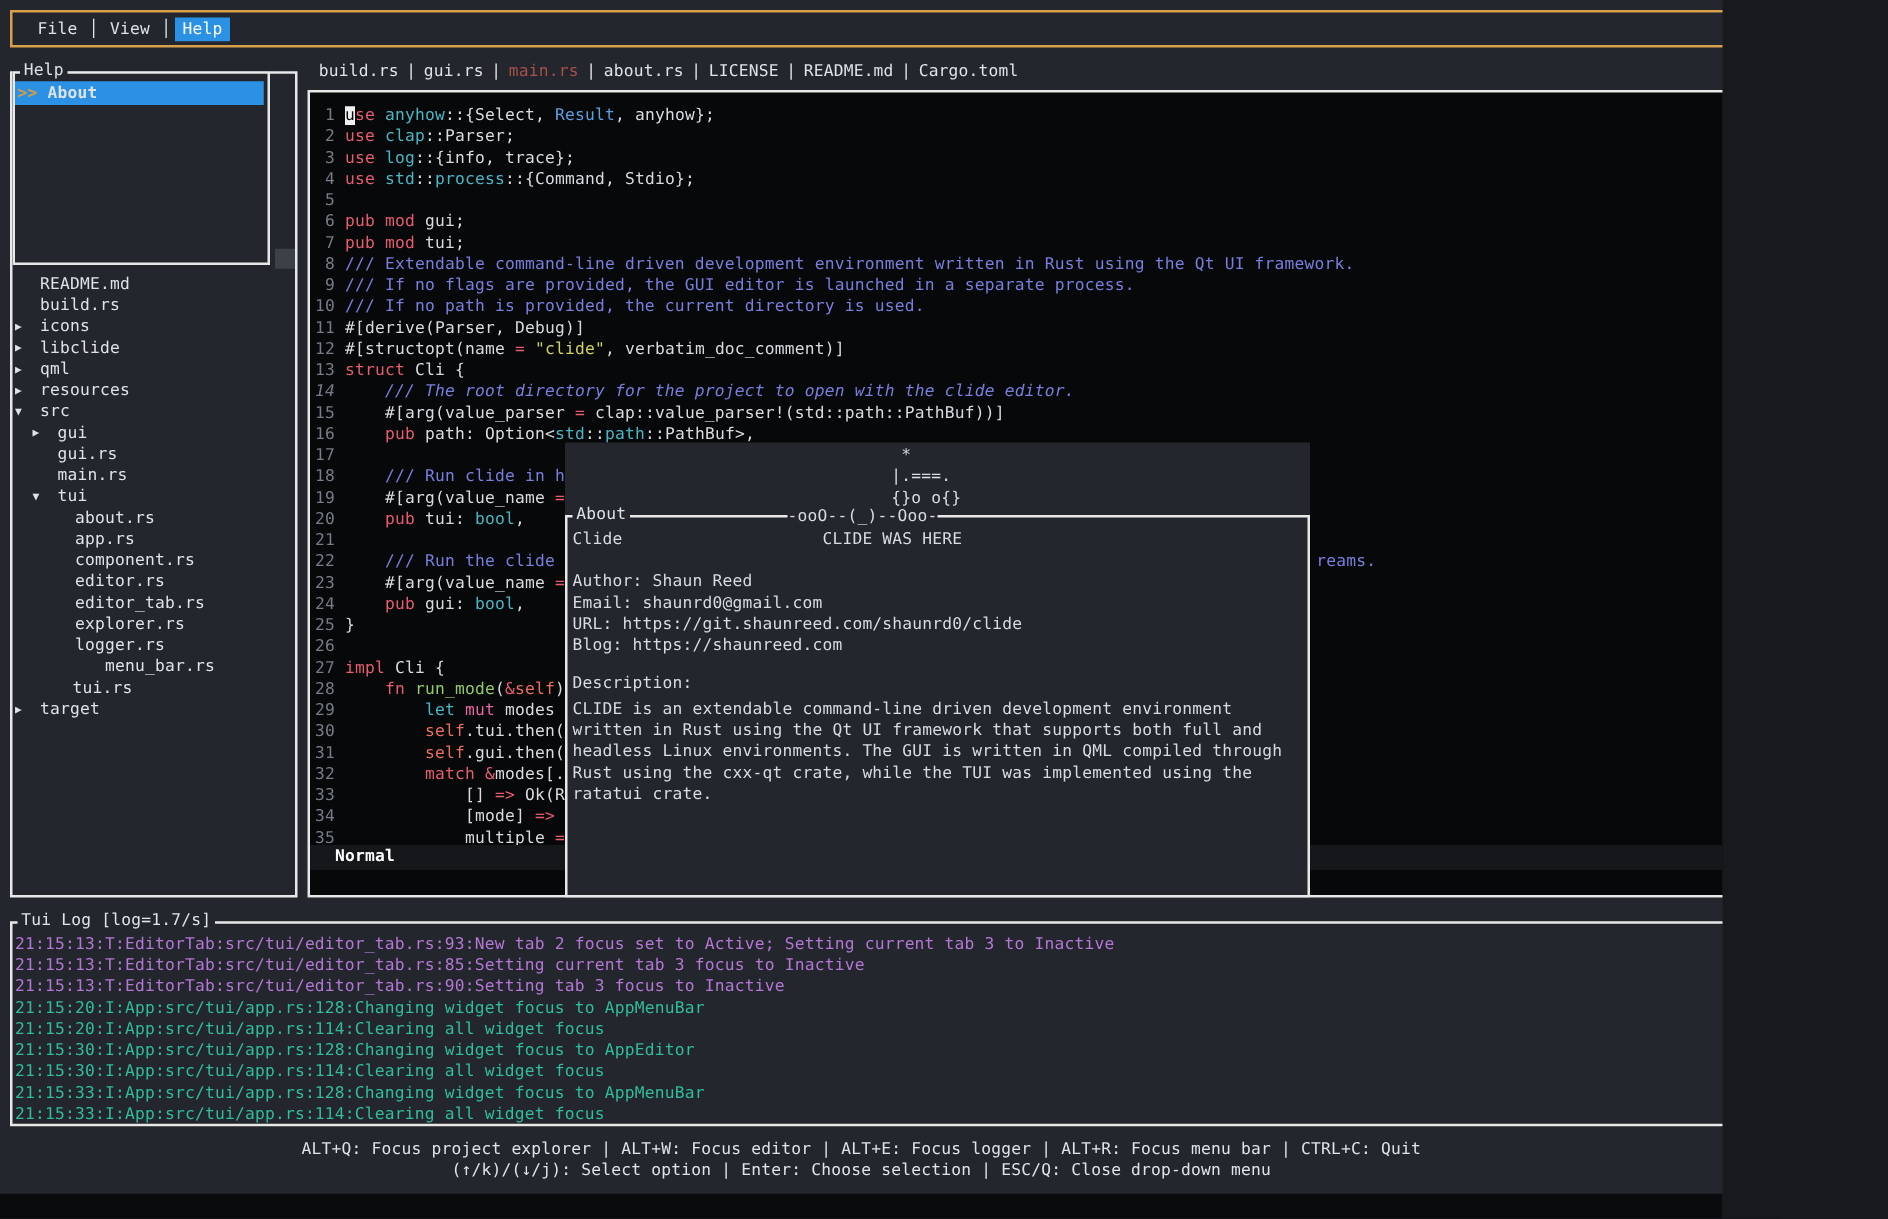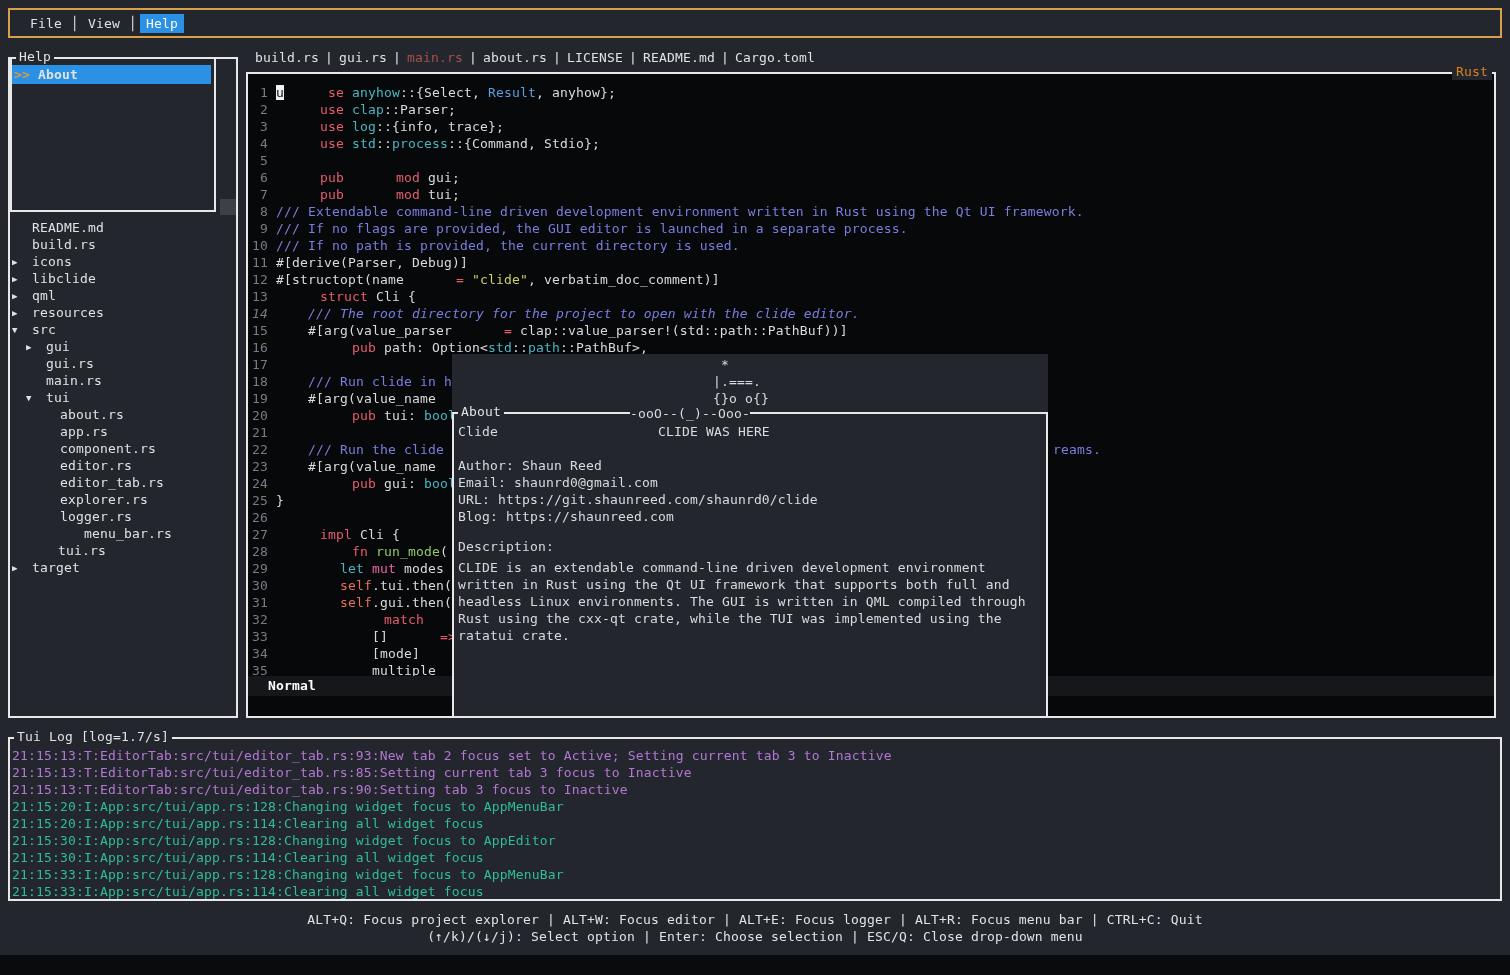--- a/index.html
+++ b/index.html
@@ -1,18 +1,18 @@
 <!DOCTYPE html>
 <html style="--bg: #23262c; --ed: #070809; --border: #e8e8e8; --ob: #d8a04a; --sel: #2a91e4; --oarr: #e09a3e; --rust: #d9801f; --tabact: #a8514b; --trace: #b477d6; --info: #2fbd9d; --text: #dfe2e6; --strip: #15171a; --thumb: #3c4047; --gut: #767d87; --k: #e85c70; --t: #4ab6c4; --bl: #5c9fe0; --c: #7a7ede; --s: #d0d264; --g: #93c96b; --o: #ea6f5c; --m: #ed64a5; --w: #d8dbe0;"><head>
 <meta charset="utf-8">
 <style>
   html,body{margin:0;padding:0;background:#17191d;}
   *{box-sizing:border-box;}
   .app{
-    position:relative;width:1510px;height:975px;overflow:hidden;
+    position:relative;width:1378px;height:975px;overflow:hidden;
     background:var(--bg);
     font-family:"DejaVu Sans Mono","Liberation Mono",monospace;
     font-size:13px;line-height:17px;letter-spacing:.17px;color:var(--text);
   }
   pre{margin:0;font:inherit;letter-spacing:inherit;}
   .abs{position:absolute;}
   
   .menubar{left:8px;top:8px;width:1494px;height:30px;border:2px solid var(--ob);display:flex;align-items:center;padding-left:14px;}
   .menu-item{padding:1px 6px;}
   .menu-item.sel{background:var(--sel);color:#fff;}
@@ -31,21 +31,21 @@
   .tab{color:var(--text);}
   .tab.active{color:var(--tabact);}
   .tab-sep{margin:0 6px;}
   
   .editor{left:246px;top:72px;width:1250px;height:646px;border:2px solid var(--border);background:var(--ed);}
   .rustlabel{left:1452px;top:64px;background:var(--bg);color:var(--rust);padding:0 4px;line-height:16px;}
   .crow{position:absolute;left:0;width:100%;height:17px;display:flex;}
   .gut{width:20px;text-align:right;color:var(--gut);flex:none;margin-right:8px;}
   .statusbar{position:absolute;left:0;top:602px;width:1246px;height:20px;background:var(--strip);}
   .mode{position:absolute;left:20px;top:1px;font-weight:bold;color:#fff;}
-  .tk-k{color:var(--k);padding-left:44px;} .tk-t{color:var(--t);} .tk-bl{color:var(--bl);}
+  .tk-k{color:var(--k);} .tk-t{color:var(--t);} .tk-bl{color:var(--bl);}
   .tk-c{color:var(--c);} .tk-s{color:var(--s);} .tk-g{color:var(--g);}
   .tk-o{color:var(--o);} .tk-m{color:var(--m);} .tk-w{color:var(--w);}
   .tk-cur{background:#f0f0f0;color:#0a0a0b;}
   .tail{left:1053px;top:441px;color:var(--c);white-space:pre;}
   
   .popup-art-rect{left:452px;top:354px;width:596px;height:58px;background:var(--bg);}
   .popup-art{position:absolute;left:181px;top:2px;color:var(--w);}
   .popup{left:452px;top:412px;width:596px;height:306px;border:2px solid var(--border);background:var(--bg);}
   .feet{position:absolute;left:176px;top:-8px;line-height:15px;background:var(--bg);color:var(--w);white-space:pre;}
   .prow{position:absolute;left:4px;height:17px;white-space:pre;color:var(--w);}

